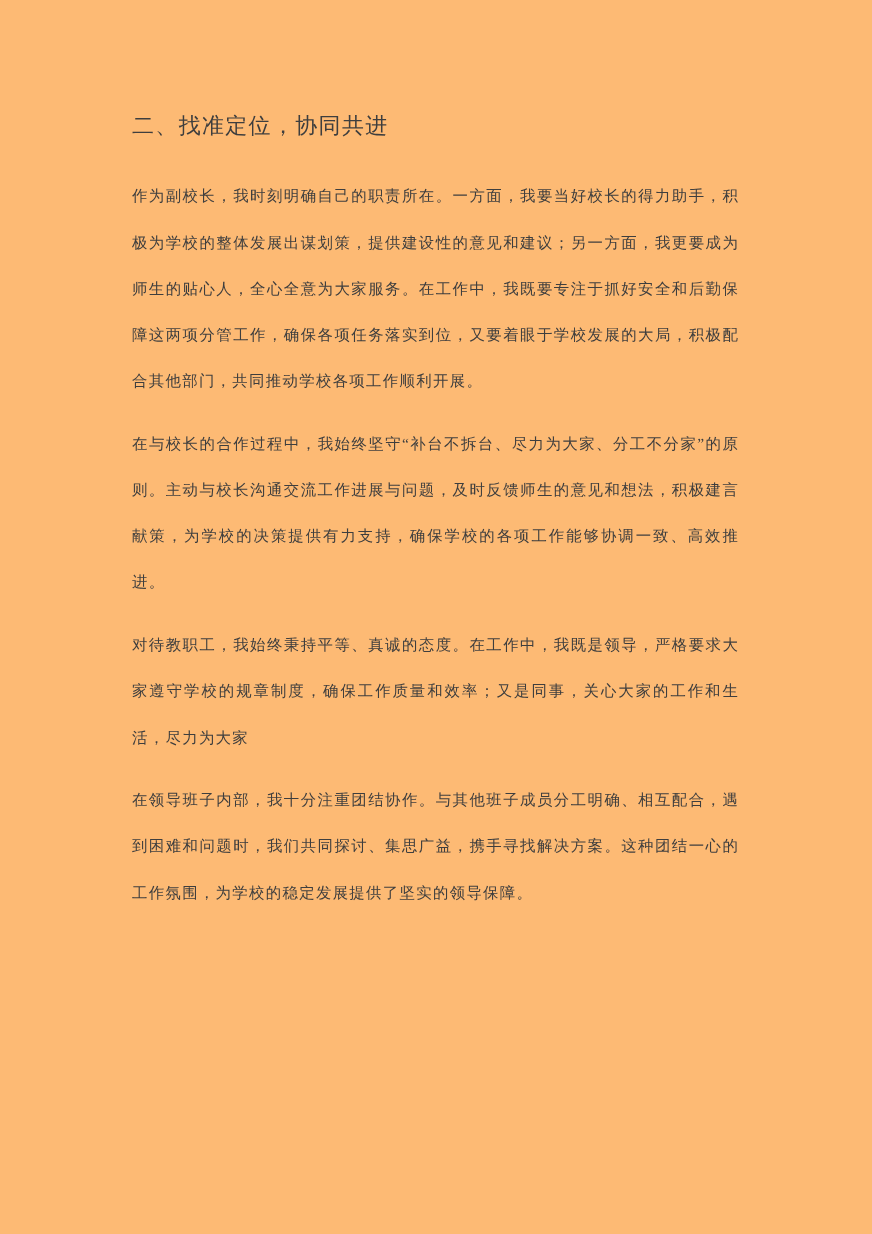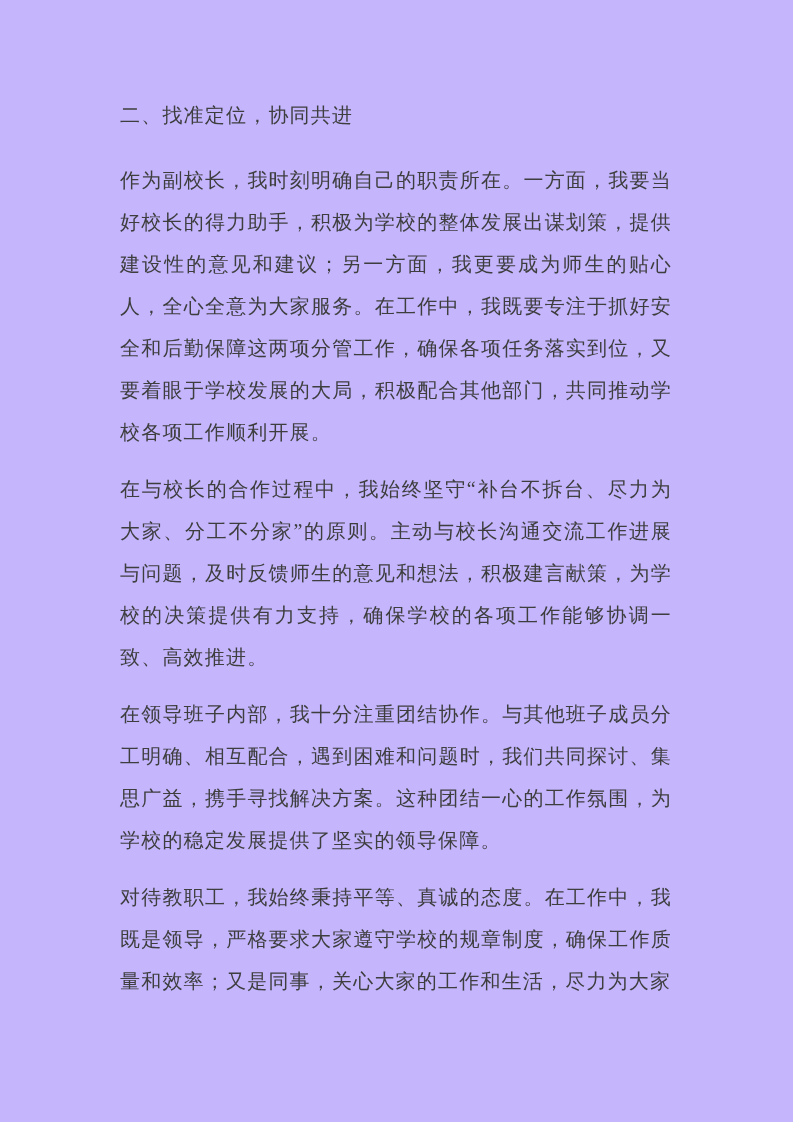--- a/index.html
+++ b/index.html
@@ -5,48 +5,48 @@
   html, body {
     margin: 0;
     padding: 0;
     background: #ffffff;
   }
   .page {
     position: relative;
     box-sizing: border-box;
     width: 793px;
     height: 1122px;
-    background: #c4b5fd;
+    background: #fdba74;
     padding: 94px 121px 0 120px;
     overflow: hidden;
     font-family: "Liberation Serif", "DejaVu Serif", serif;
     color: #3e3e3e;
   }
   .doc-heading {
     font-size: 20px;
     font-weight: normal;
     line-height: 42px;
     letter-spacing: 1.2px;
     margin: 0 0 23px 0;
     white-space: nowrap;
   }
   .doc-paragraph {
-    font-size: 20px;
+    font-size: 14px;
     line-height: 42px;
     letter-spacing: 1.2px;
     margin: 0 0 15px 0;
     text-align: justify;
     text-justify: inter-ideograph;
   }
   .doc-paragraph:last-child {
     margin-bottom: 0;
   }
 </style>
 </head>
 <body>
 
 <div class="page">
   <h2 class="doc-heading">二、找准定位，协同共进</h2>
   <p class="doc-paragraph">作为副校长，我时刻明确自己的职责所在。一方面，我要当好校长的得力助手，积极为学校的整体发展出谋划策，提供建设性的意见和建议；另一方面，我更要成为师生的贴心人，全心全意为大家服务。在工作中，我既要专注于抓好安全和后勤保障这两项分管工作，确保各项任务落实到位，又要着眼于学校发展的大局，积极配合其他部门，共同推动学校各项工作顺利开展。</p>
   <p class="doc-paragraph">在与校长的合作过程中，我始终坚守“补台不拆台、尽力为大家、分工不分家”的原则。主动与校长沟通交流工作进展与问题，及时反馈师生的意见和想法，积极建言献策，为学校的决策提供有力支持，确保学校的各项工作能够协调一致、高效推进。</p>
+  <p class="doc-paragraph">对待教职工，我始终秉持平等、真诚的态度。在工作中，我既是领导，严格要求大家遵守学校的规章制度，确保工作质量和效率；又是同事，关心大家的工作和生活，尽力为大家</p>
   <p class="doc-paragraph">在领导班子内部，我十分注重团结协作。与其他班子成员分工明确、相互配合，遇到困难和问题时，我们共同探讨、集思广益，携手寻找解决方案。这种团结一心的工作氛围，为学校的稳定发展提供了坚实的领导保障。</p>
-  <p class="doc-paragraph">对待教职工，我始终秉持平等、真诚的态度。在工作中，我既是领导，严格要求大家遵守学校的规章制度，确保工作质量和效率；又是同事，关心大家的工作和生活，尽力为大家</p>
 </div>
 
 </body></html>

